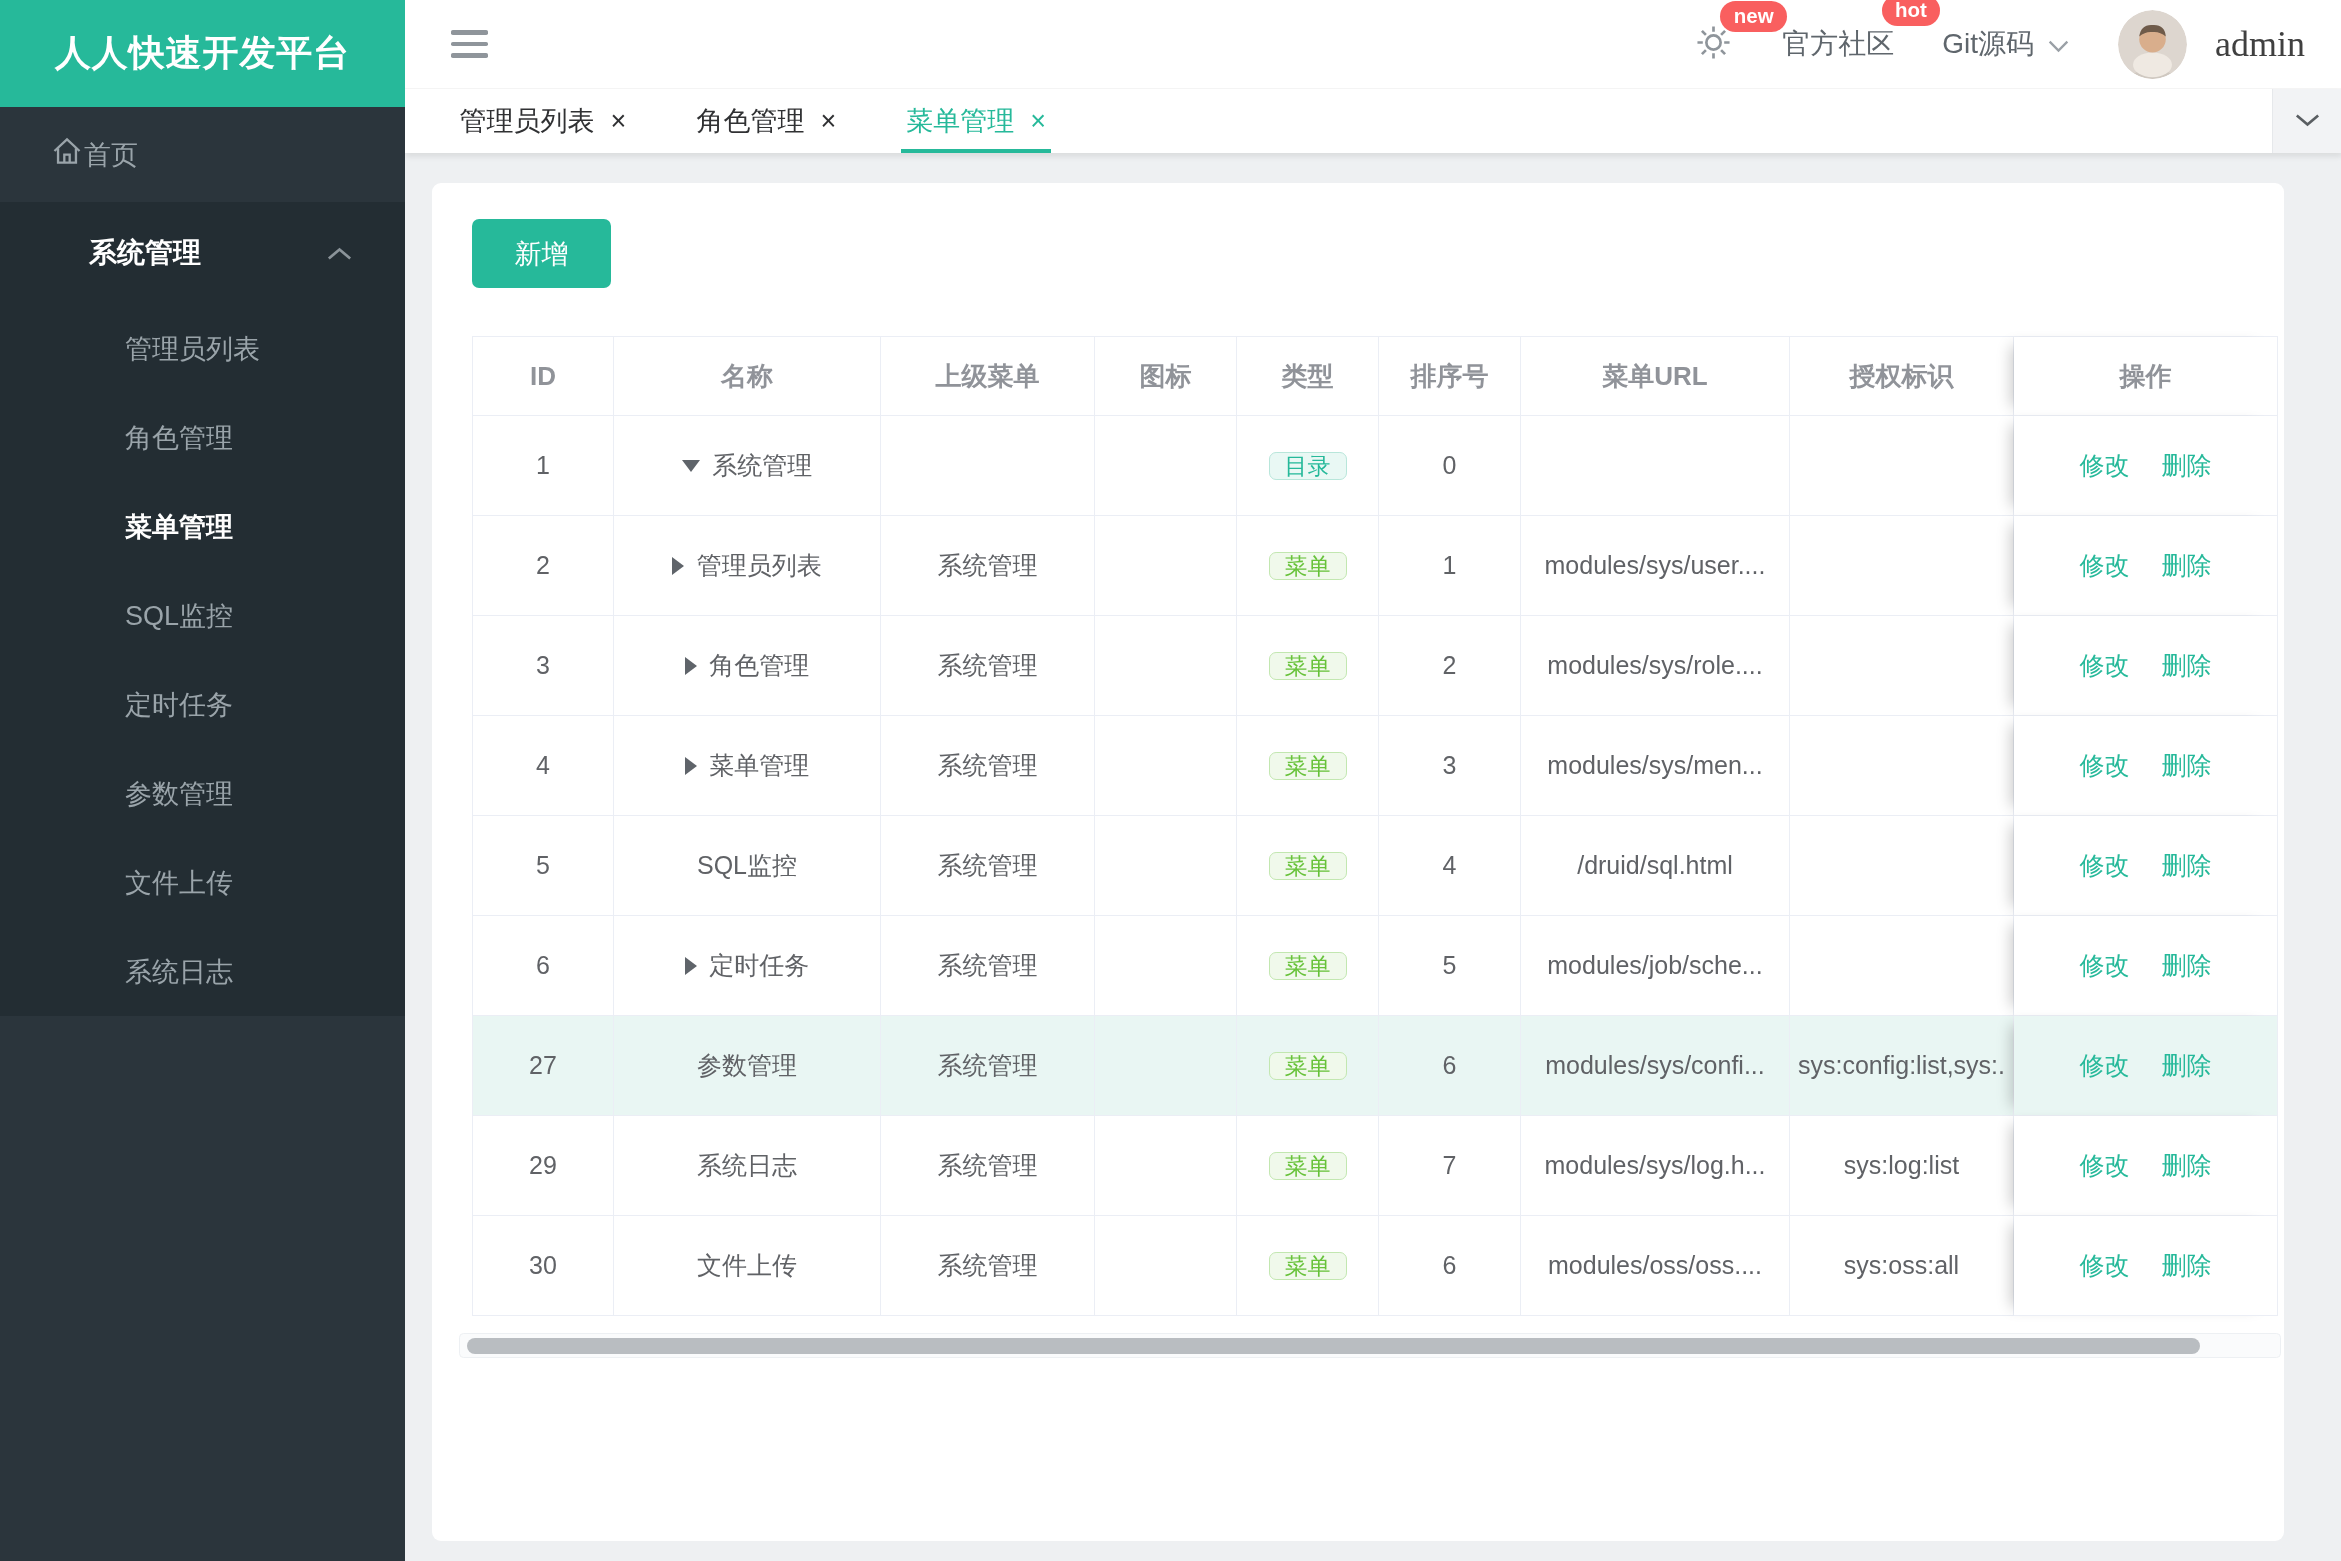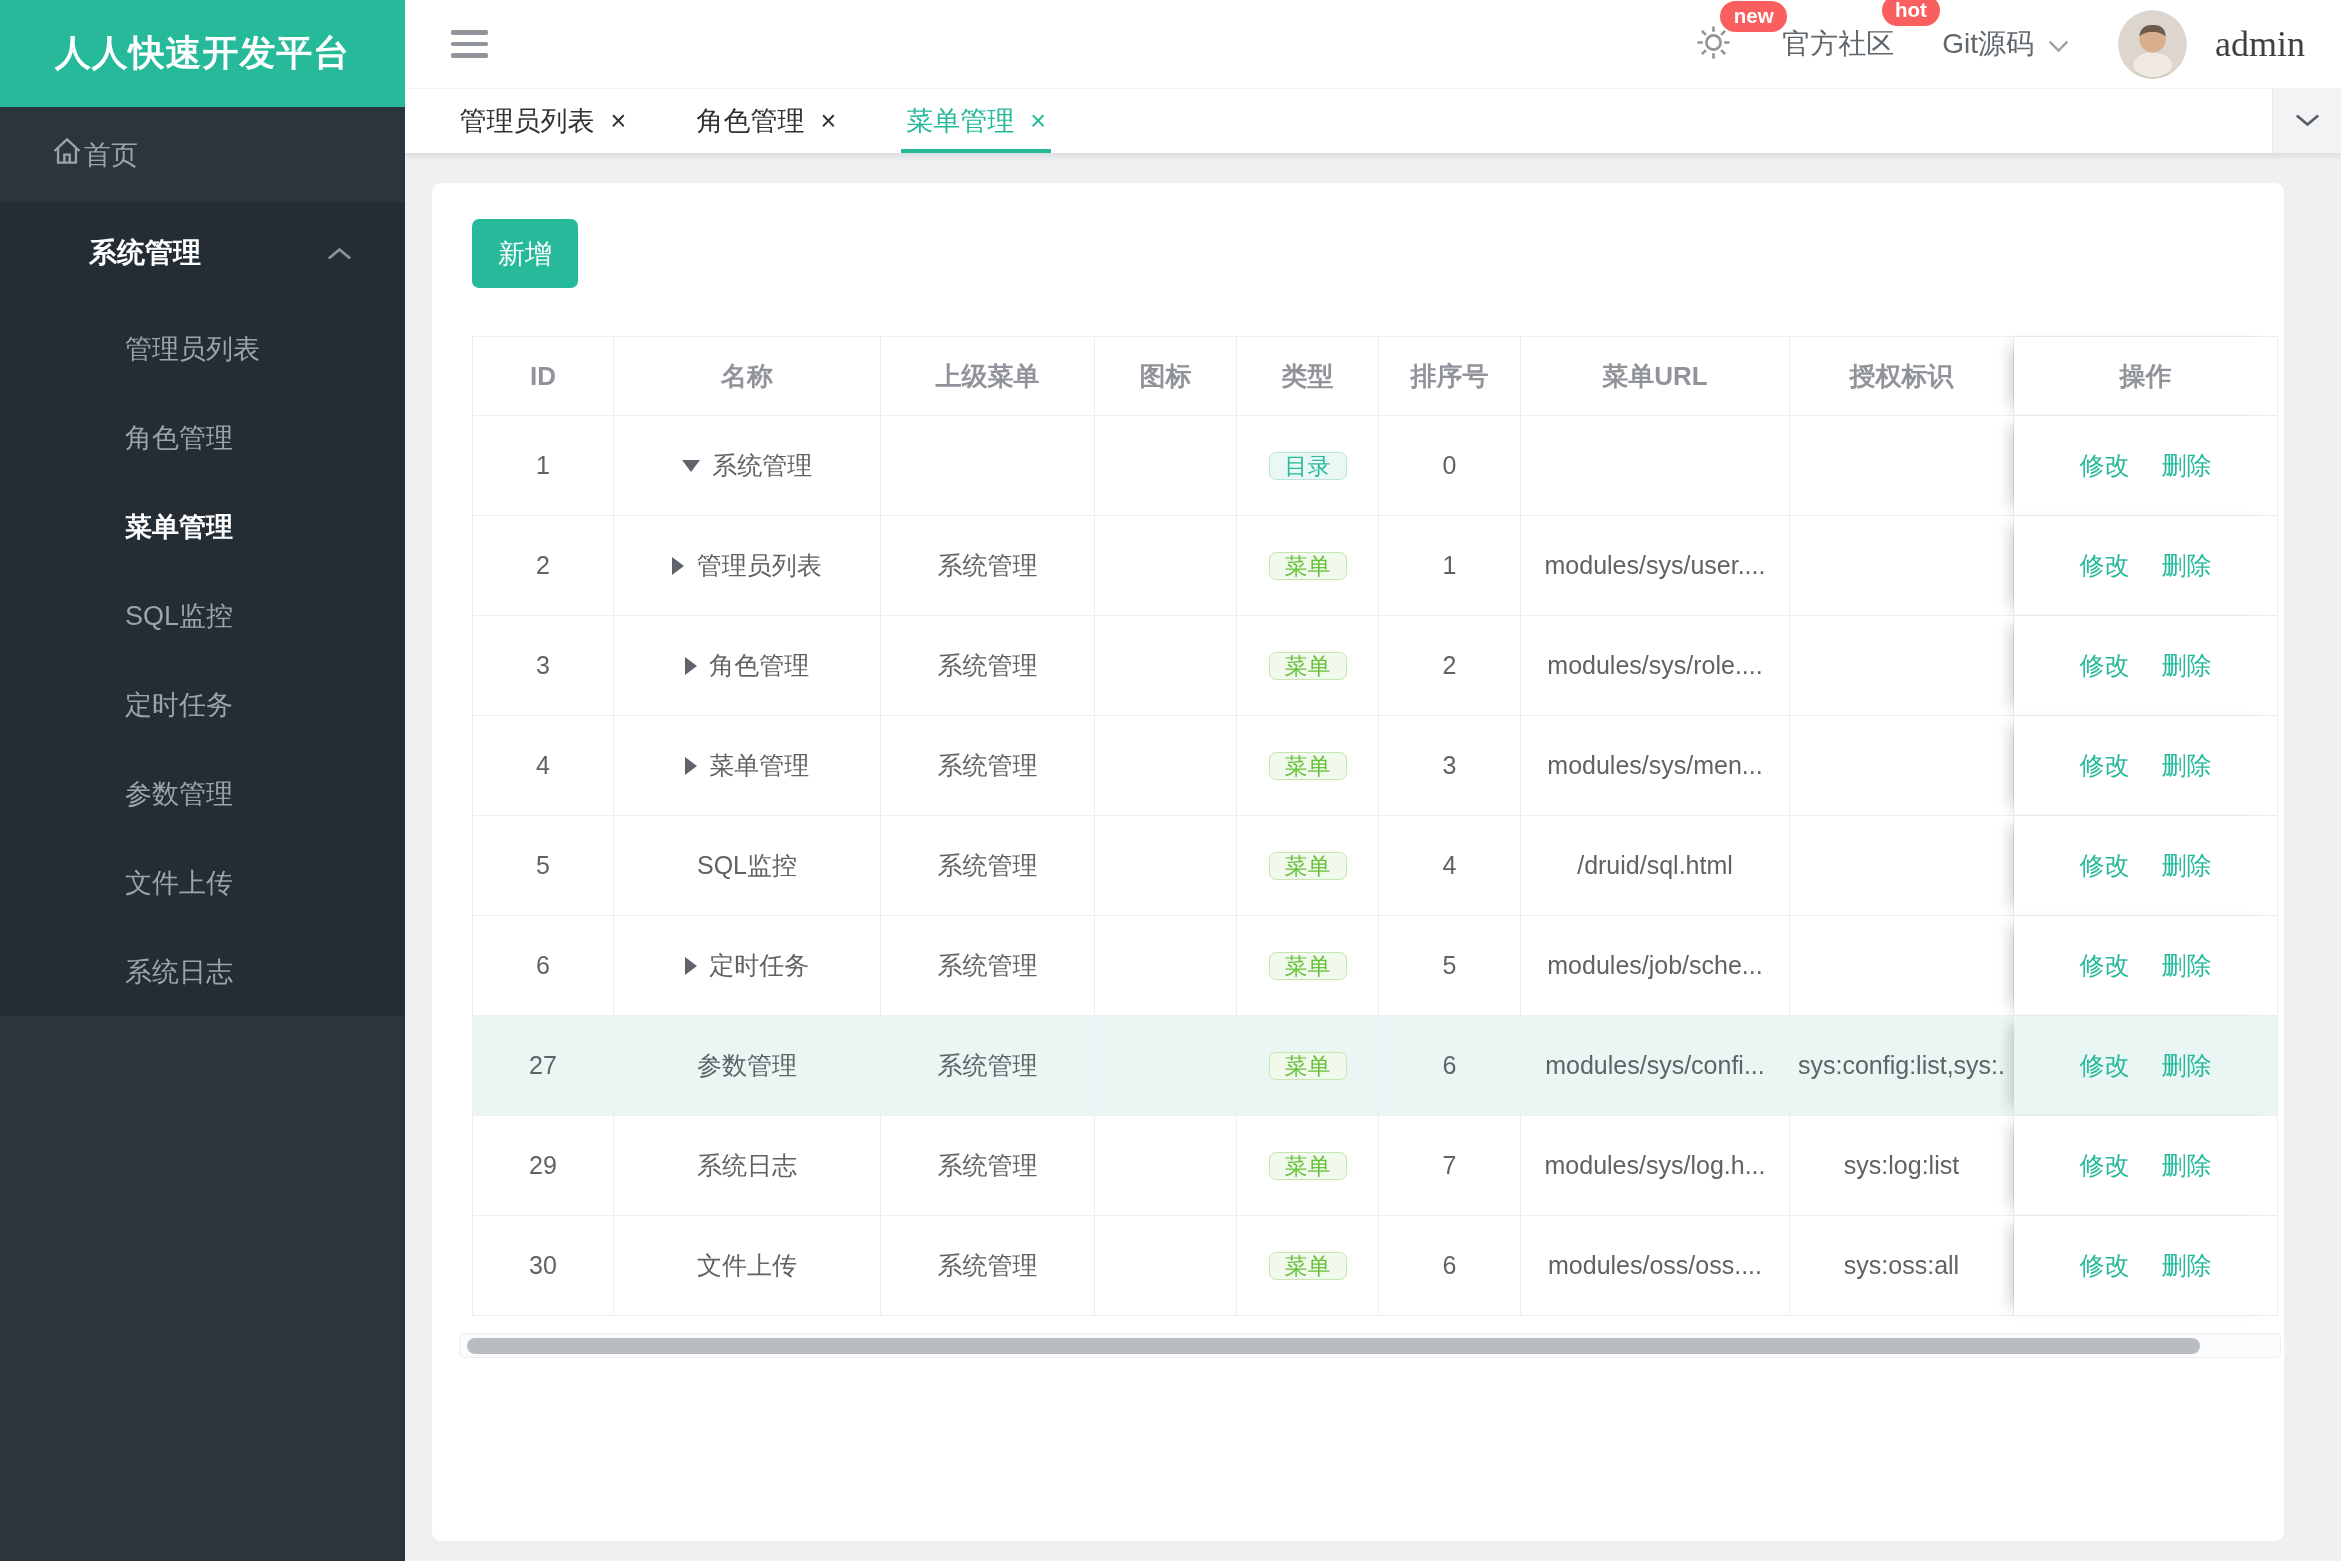--- a/index.html
+++ b/index.html
@@ -44,21 +44,21 @@
   .tab{position:relative;display:flex;align-items:center;margin:0 35px;font-size:27px;
        color:#303133;gap:16px;cursor:pointer;}
   .tab-close{font-size:27px;line-height:1;}
   .tab.active{color:var(--primary);}
   .tab.active::after{content:"";position:absolute;left:-5.3px;right:-5.3px;bottom:0;height:4.5px;background:var(--primary);}
   .tab-arrow{position:absolute;right:0;top:0;width:69px;height:64px;background:#f2f3f5;
              border-left:0.9px solid #e6e8eb;display:flex;align-items:center;justify-content:center;cursor:pointer;}
 
   
   .card{position:absolute;left:432px;top:183px;width:1852px;height:1358px;background:#fff;border-radius:9px;}
-  .btn-add{position:absolute;left:40px;top:36px;width:106px;height:69px;background:var(--primary);
+  .btn-add{position:absolute;left:40px;top:36px;width:139px;height:69px;background:var(--primary);
            border:none;border-radius:7.1px;color:#fff;font-size:27px;cursor:pointer;
            font-family:inherit;}
 
   
   table.menu{position:absolute;left:40px;top:153px;width:1806px;border-collapse:separate;border-spacing:0;
              table-layout:fixed;border-top:0.9px solid #ebeef5;border-left:0.9px solid #ebeef5;}
   th,td{border-right:0.9px solid #ebeef5;border-bottom:0.9px solid #ebeef5;text-align:center;
         padding:0 5.3px;box-sizing:border-box;overflow:hidden;white-space:nowrap;}
   th{height:79px;color:#909399;font-weight:bold;font-size:26px;background:#fff;}
   td{height:100px;color:#606266;font-size:25px;background:#fff;}

